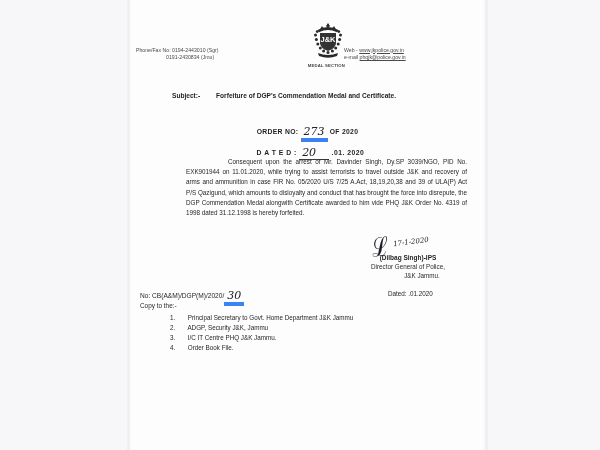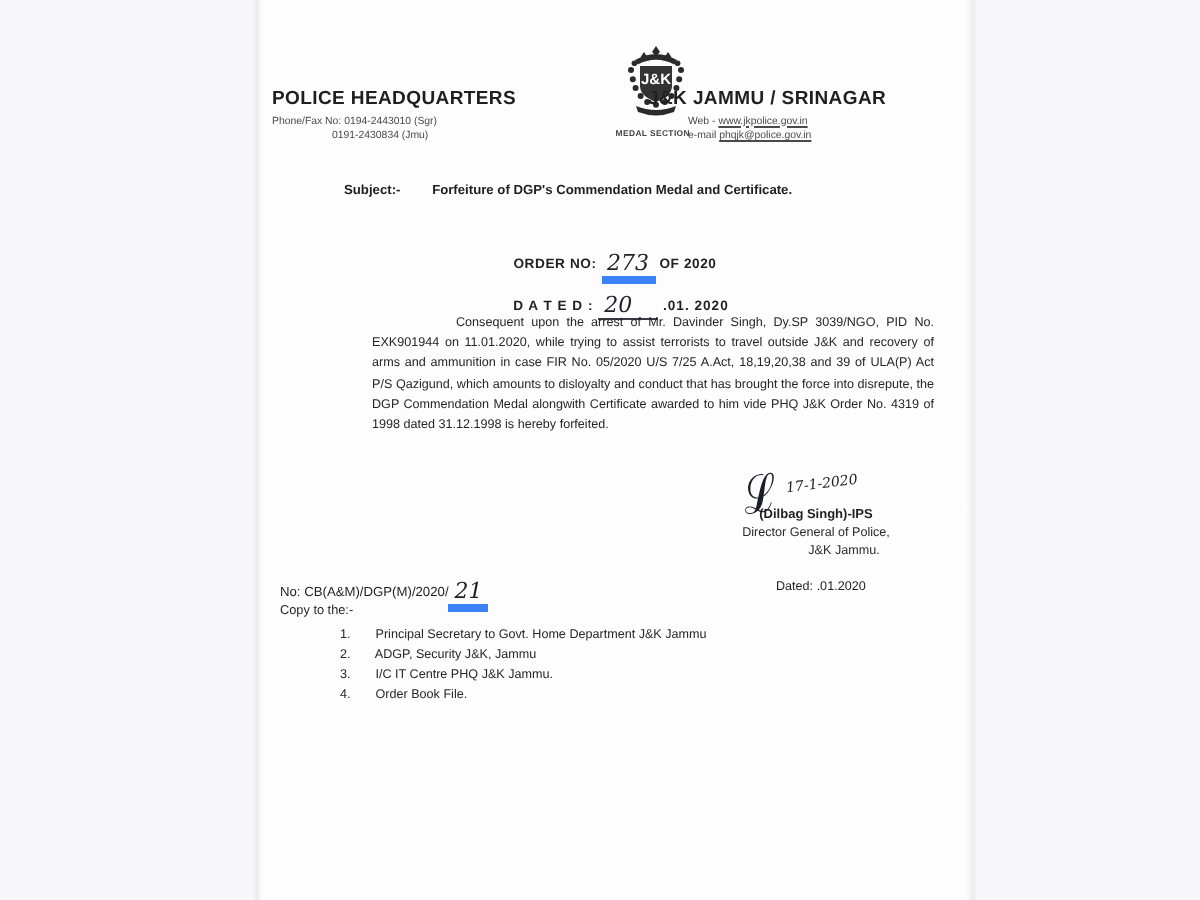--- a/index.html
+++ b/index.html
@@ -302,21 +302,20 @@
 </head>
 <body>
 
 <div id="stage">
   <div id="paper">
     <div class="sheet-inner">
 
       <div class="hdr">
 
         <div class="hdr-left">
-          <div class="ph-title">POLICE HEADQUARTERS</div>
           <div class="ph-phone">
             <span>Phone/Fax No:</span>
             <span>0194-2443010 (Sgr)</span>
           </div>
           <div class="ph-phone2">0191-2430834 (Jmu)</div>
         </div>
 
         <div class="emblem-wrap">
           <svg width="34" height="40" viewBox="0 0 34 40">
             <g fill="#2a2a2a">
@@ -343,21 +342,20 @@
               <path d="M9 11 h16 v10 q0 5 -8 8 q-8 -3 -8 -8 z" fill="#333"></path>
 
               <path d="M7 31 q10 4 20 0 l-1 3 q-9 3.4 -18 0 z"></path>
             </g>
             <text x="17" y="20" text-anchor="middle" font-family="Liberation Sans, sans-serif" font-size="7.5" font-weight="bold" fill="#ffffff">J&amp;K</text>
           </svg>
           <div class="medal-section">MEDAL SECTION</div>
         </div>
 
         <div class="hdr-right">
-          <div class="jk-title">J&amp;K JAMMU / SRINAGAR</div>
           <div class="web-line">
             <span>Web -</span>
             <span class="ul">www.jkpolice.gov.in</span>
           </div>
           <div class="mail-line">
             <span>e-mail</span>
             <span class="ul">phqjk@police.gov.in</span>
           </div>
         </div>
       </div>
@@ -389,21 +387,21 @@
           <span class="sig-glyph">ℒ</span>
           <span class="sig-date">17-1-2020</span>
         </div>
         <div class="sig-name">(Dilbag Singh)-IPS</div>
         <div class="sig-desig">Director General of Police,</div>
         <div class="sig-place">J&amp;K Jammu.</div>
       </div>
 
       <div class="ref-row">
         <div class="ref-no">
-          <span>No: CB(A&amp;M)/DGP(M)/2020/</span><span class="hand">21</span>
+          <span>No: CB(A&amp;M)/DGP(M)/2020/</span><span class="hand">30</span>
         </div>
         <div class="ref-dated">
           <span>Dated:</span>
           <span>.01.2020</span>
         </div>
       </div>
 
       <div class="copy-to">Copy to the:-</div>
 
       <div class="copy-list">

